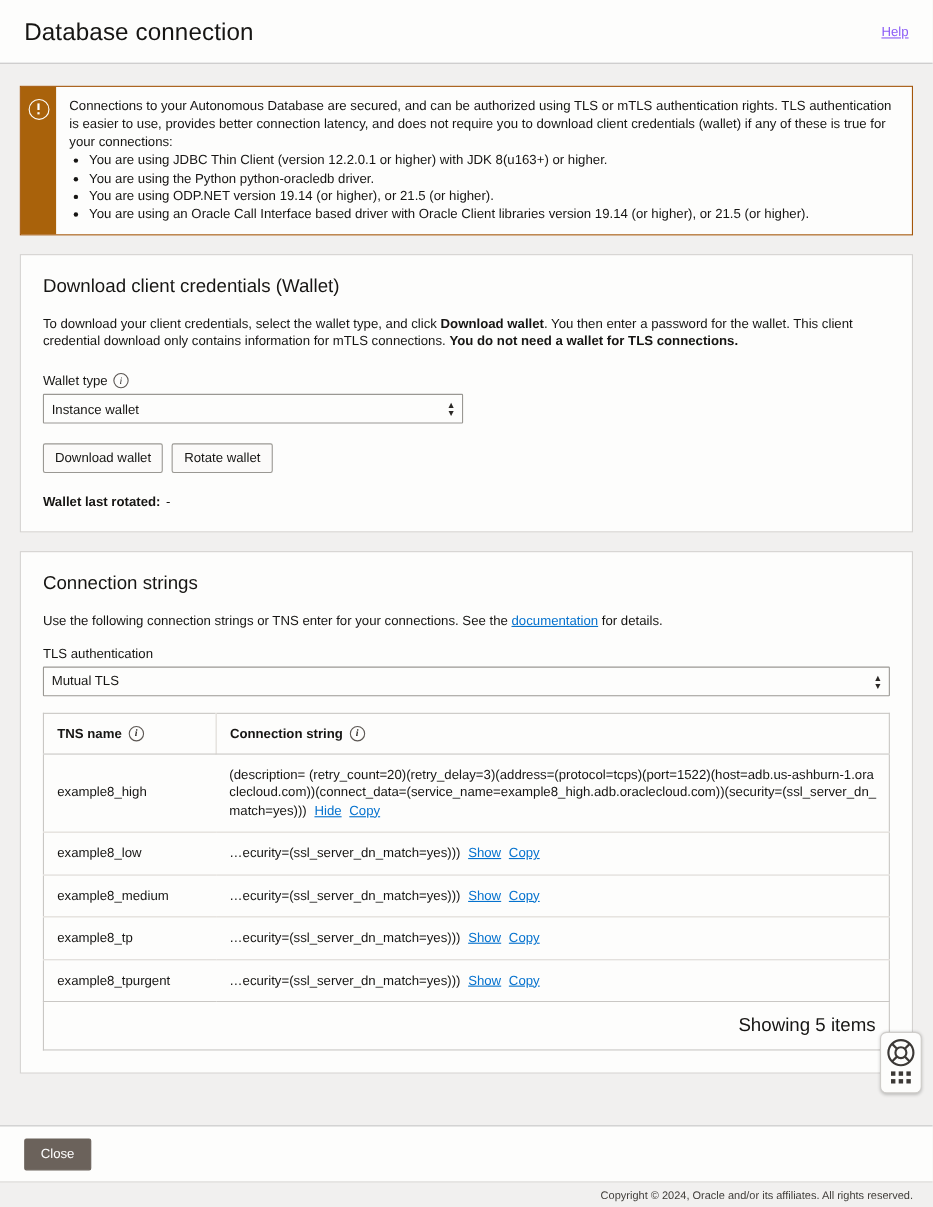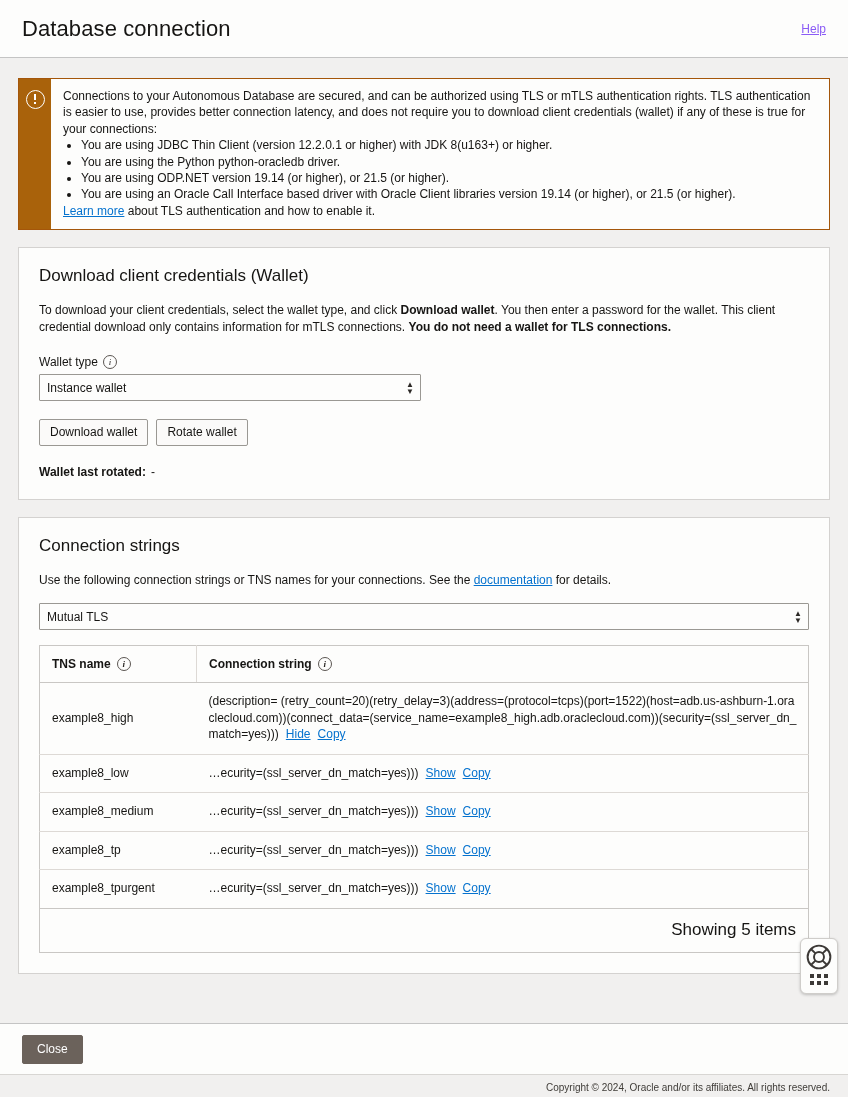--- a/index.html
+++ b/index.html
@@ -361,21 +361,20 @@
       <div class="banner-icon"></div>
     </div>
     <div class="banner-body">
       <p>Connections to your Autonomous Database are secured, and can be authorized using TLS or mTLS authentication rights. TLS authentication is easier to use, provides better connection latency, and does not require you to download client credentials (wallet) if any of these is true for your connections:</p>
       <ul class="banner-list">
         <li>You are using JDBC Thin Client (version 12.2.0.1 or higher) with JDK 8(u163+) or higher.</li>
         <li>You are using the Python python-oracledb driver.</li>
         <li>You are using ODP.NET version 19.14 (or higher), or 21.5 (or higher).</li>
         <li>You are using an Oracle Call Interface based driver with Oracle Client libraries version 19.14 (or higher), or 21.5 (or higher).</li>
       </ul>
-      <p class="banner-learn"><a class="inline-link">Learn more</a><span> about TLS authentication and how to enable it.</span></p>
     </div>
   </div>
 
   <div class="panel">
     <h2 class="panel-title">Download client credentials (Wallet)</h2>
     <p class="panel-desc"><span>To download your client credentials, select the wallet type, and click </span><span class="b">Download wallet</span><span>. You then enter a password for the wallet. This client credential download only contains information for mTLS connections. </span><span class="b">You do not need a wallet for TLS connections.</span></p>
 
     <div class="field-label">
       <span>Wallet type</span>
       <span class="info-icon">i</span>
@@ -392,22 +391,25 @@
       <button class="btn">Rotate wallet</button>
     </div>
 
     <div class="rotated-line">
       <span class="lbl">Wallet last rotated:</span><span class="val">-</span>
     </div>
   </div>
 
   <div class="panel">
     <h2 class="panel-title">Connection strings</h2>
-    <p class="panel-desc tight"><span>Use the following connection strings or TNS names for your connections. See the </span><a class="inline-link">documentation</a><span> for details.</span></p>
-
+    <p class="panel-desc tight"><span>Use the following connection strings or TNS enter for your connections. See the </span><a class="inline-link">documentation</a><span> for details.</span></p>
+
+    <div class="field-label">
+      <span>TLS authentication</span>
+    </div>
     <div class="select-wrap tls-select-wrap">
       <select class="styled tls-select">
         <option>Mutual TLS</option>
       </select>
       <span class="chev">▲<br>▼</span>
     </div>
 
     <table class="tbl">
       <thead>
         <tr>

